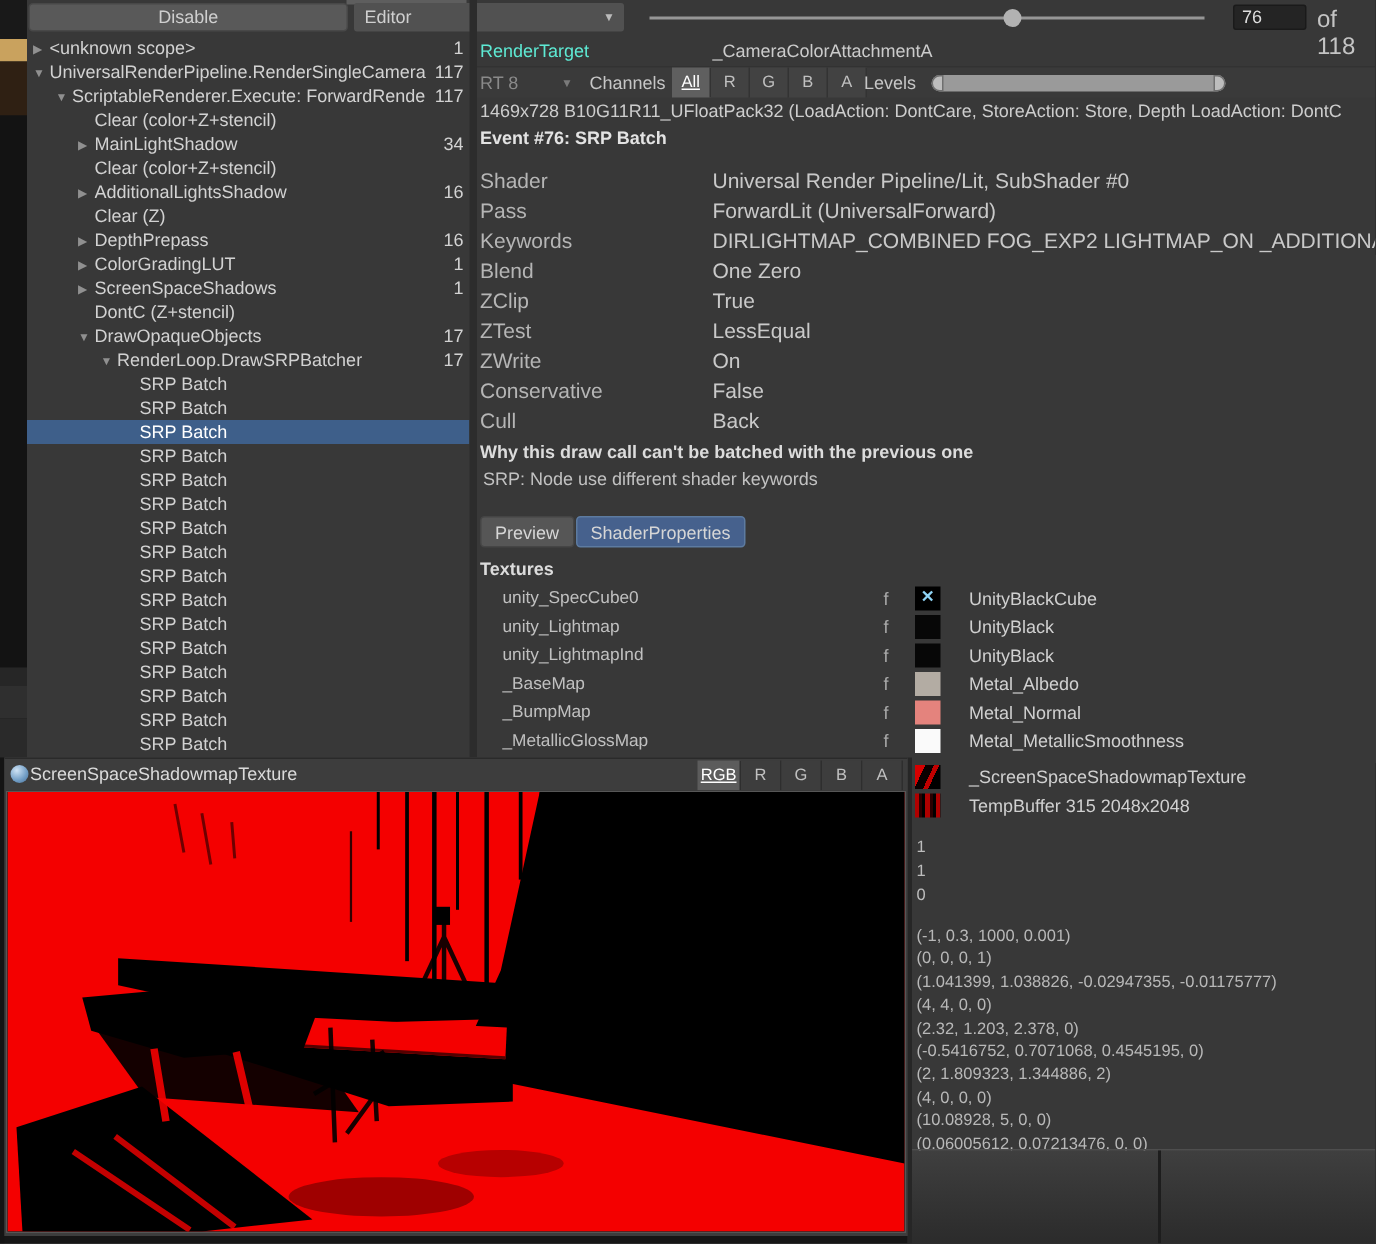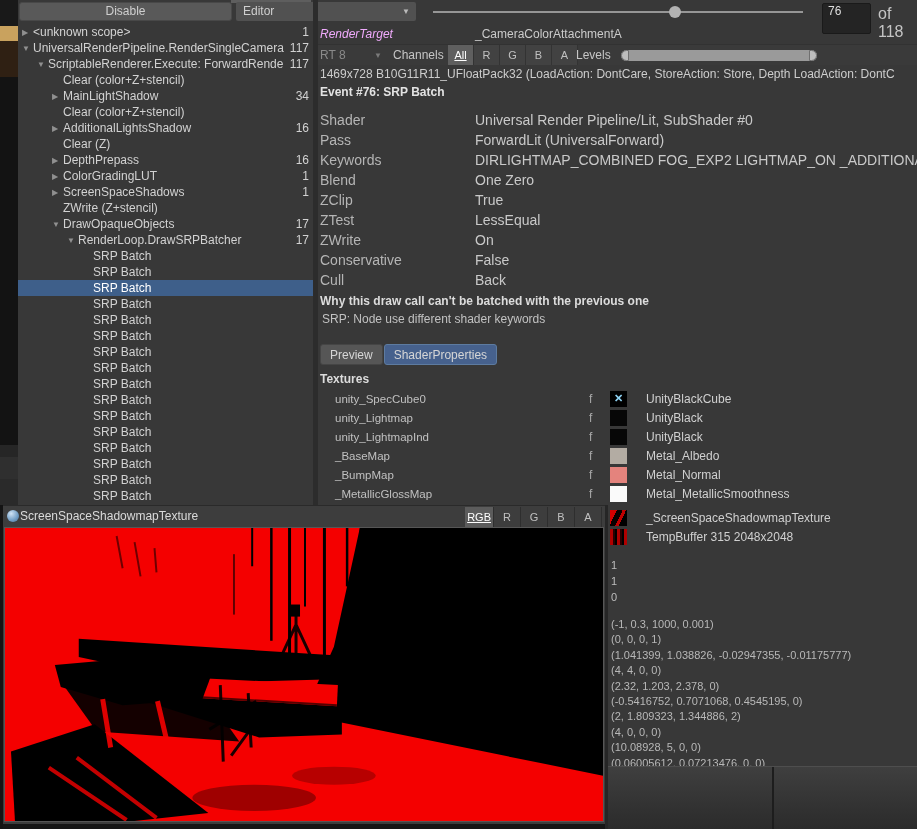--- a/index.html
+++ b/index.html
@@ -13,37 +13,37 @@
 
   
   #topstub{left:231px;top:0;width:80px;height:3px;background:#5e5e5e;}
   #btn-disable{left:19px;top:2px;width:213px;height:19px;background:#595959;border:1px solid #484848;
     border-radius:3px;box-sizing:border-box;text-align:center;line-height:17px;font-size:12px;color:#cfcfcf;}
   #dd-editor{left:236px;top:2px;width:180px;height:19px;background:#515151;border-radius:2px;
     box-sizing:border-box;font-size:12px;color:#cfcfcf;line-height:19px;padding-left:7px;}
   #dd-editor .caret{position:absolute;right:6px;top:0;font-size:8px;color:#bbb;}
   #frame-track{left:433px;top:11px;width:370px;height:2px;background:#969696;}
   #frame-thumb{left:669px;top:6px;width:12px;height:12px;border-radius:50%;background:#b2b2b2;}
-  #frame-field{left:822px;top:3px;width:49px;height:31px;background:#242424;border:1px solid #1a1a1a;
+  #frame-field{left:822px;top:3px;width:49px;height:17px;background:#242424;border:1px solid #1a1a1a;
     border-radius:2px;box-sizing:border-box;font-size:12px;color:#dedede;line-height:15px;padding-left:5px;}
   #frame-total{left:878px;top:5px;font-size:16px;color:#c4c4c4;}
 
   
   #tree{left:18px;top:24px;width:295px;height:481px;background:#383838;overflow:hidden;}
   .trow{height:16px;display:flex;align-items:center;font-size:12px;color:#d2d2d2;white-space:nowrap;cursor:default;}
   .trow.sel{background:var(--selection);color:#fff;}
   .arrow{width:11px;flex:none;font-size:8px;color:#909090;}
   .tlabel{flex:1 1 auto;overflow:hidden;}
   .tcount{flex:none;padding-right:4px;min-width:22px;text-align:right;}
   #splitter{left:313px;top:0;width:5px;height:829px;background:#2c2c2c;}
 
   
   #right{left:318px;top:24px;width:599px;height:805px;}
   #right > div{position:absolute;}
-  .lbl{color:#f0abfc;font-style:italic;} .val{color:#cbcbcb;}
+  .lbl{color:#5eead4;} .val{color:#cbcbcb;}
   #rt-row{top:0;left:0;width:100%;height:20px;font-size:12px;line-height:20px;}
   #rt-row .lbl{position:absolute;left:2px;} #rt-row .val{position:absolute;left:157px;}
   #chan-row{top:20px;left:0;width:100%;height:21px;background:#3a3a3a;border-top:1px solid #323232;
     box-sizing:border-box;font-size:12px;line-height:20px;}
   #rt0{position:absolute;left:2px;color:#8a8a8a;} #rt0-caret{position:absolute;left:56px;top:1px;font-size:8px;color:#7a7a7a;}
   #chan-label{position:absolute;left:75px;color:#c6c6c6;}
   .chgroup{position:absolute;display:flex;height:20px;}
   #chan-group{left:130px;top:0;}
   .chbtn{min-width:21px;padding:0 2px;text-align:center;font-size:11px;line-height:20px;color:#c0c0c0;
     background:#424242;border-right:1px solid #333;}
@@ -179,21 +179,21 @@
         <span class="tlabel">ColorGradingLUT</span>
         <span class="tcount">1</span>
       </div>
       <div class="trow" style="padding-left: 34px;">
         <span class="arrow">▶</span>
         <span class="tlabel">ScreenSpaceShadows</span>
         <span class="tcount">1</span>
       </div>
       <div class="trow" style="padding-left: 34px;">
         <span class="arrow"></span>
-        <span class="tlabel">ZWrite (Z+stencil)</span>
+        <span class="tlabel">DontC (Z+stencil)</span>
         <span class="tcount"></span>
       </div>
       <div class="trow" style="padding-left: 34px;">
         <span class="arrow">▼</span>
         <span class="tlabel">DrawOpaqueObjects</span>
         <span class="tcount">17</span>
       </div>
       <div class="trow" style="padding-left: 49px;">
         <span class="arrow">▼</span>
         <span class="tlabel">RenderLoop.DrawSRPBatcher</span>

